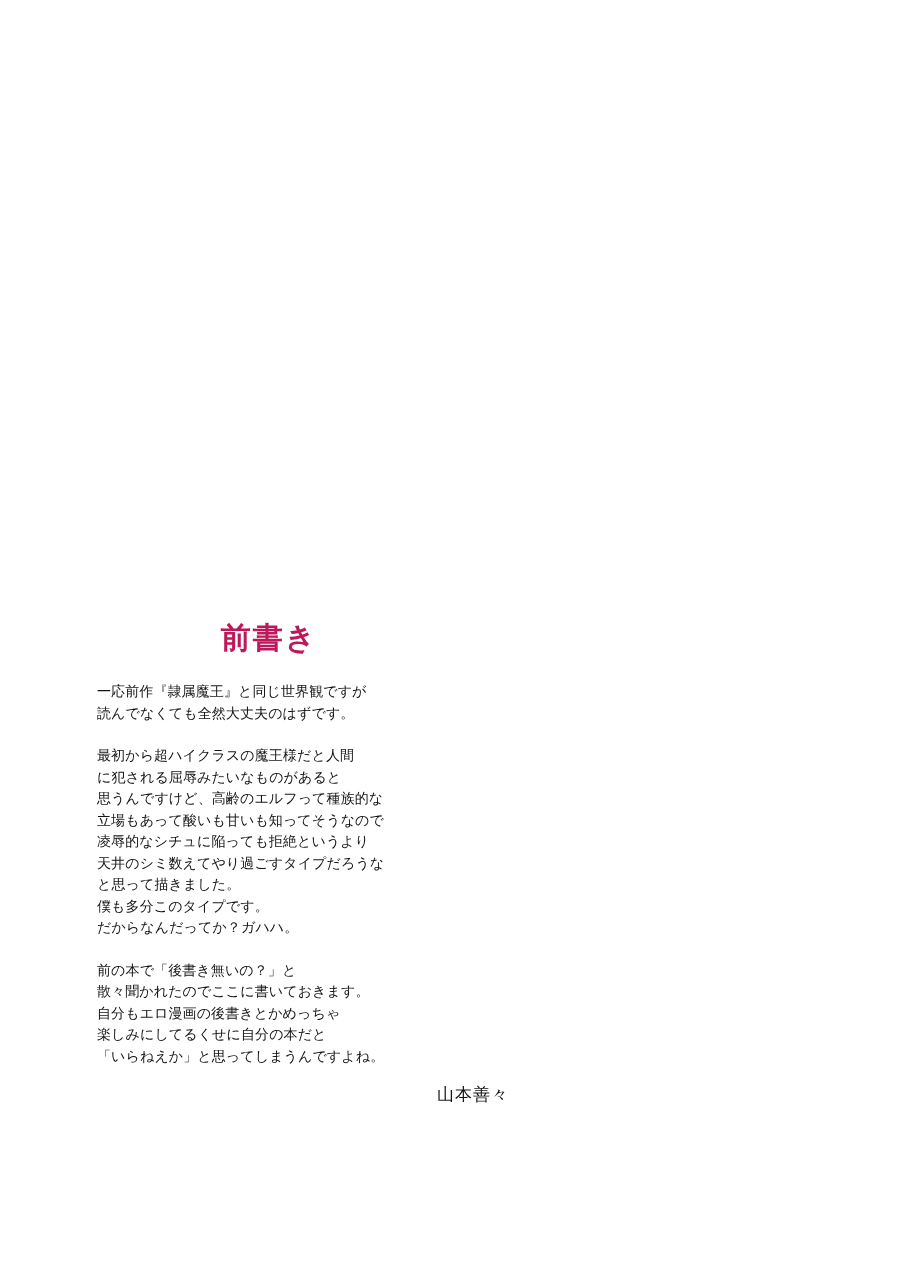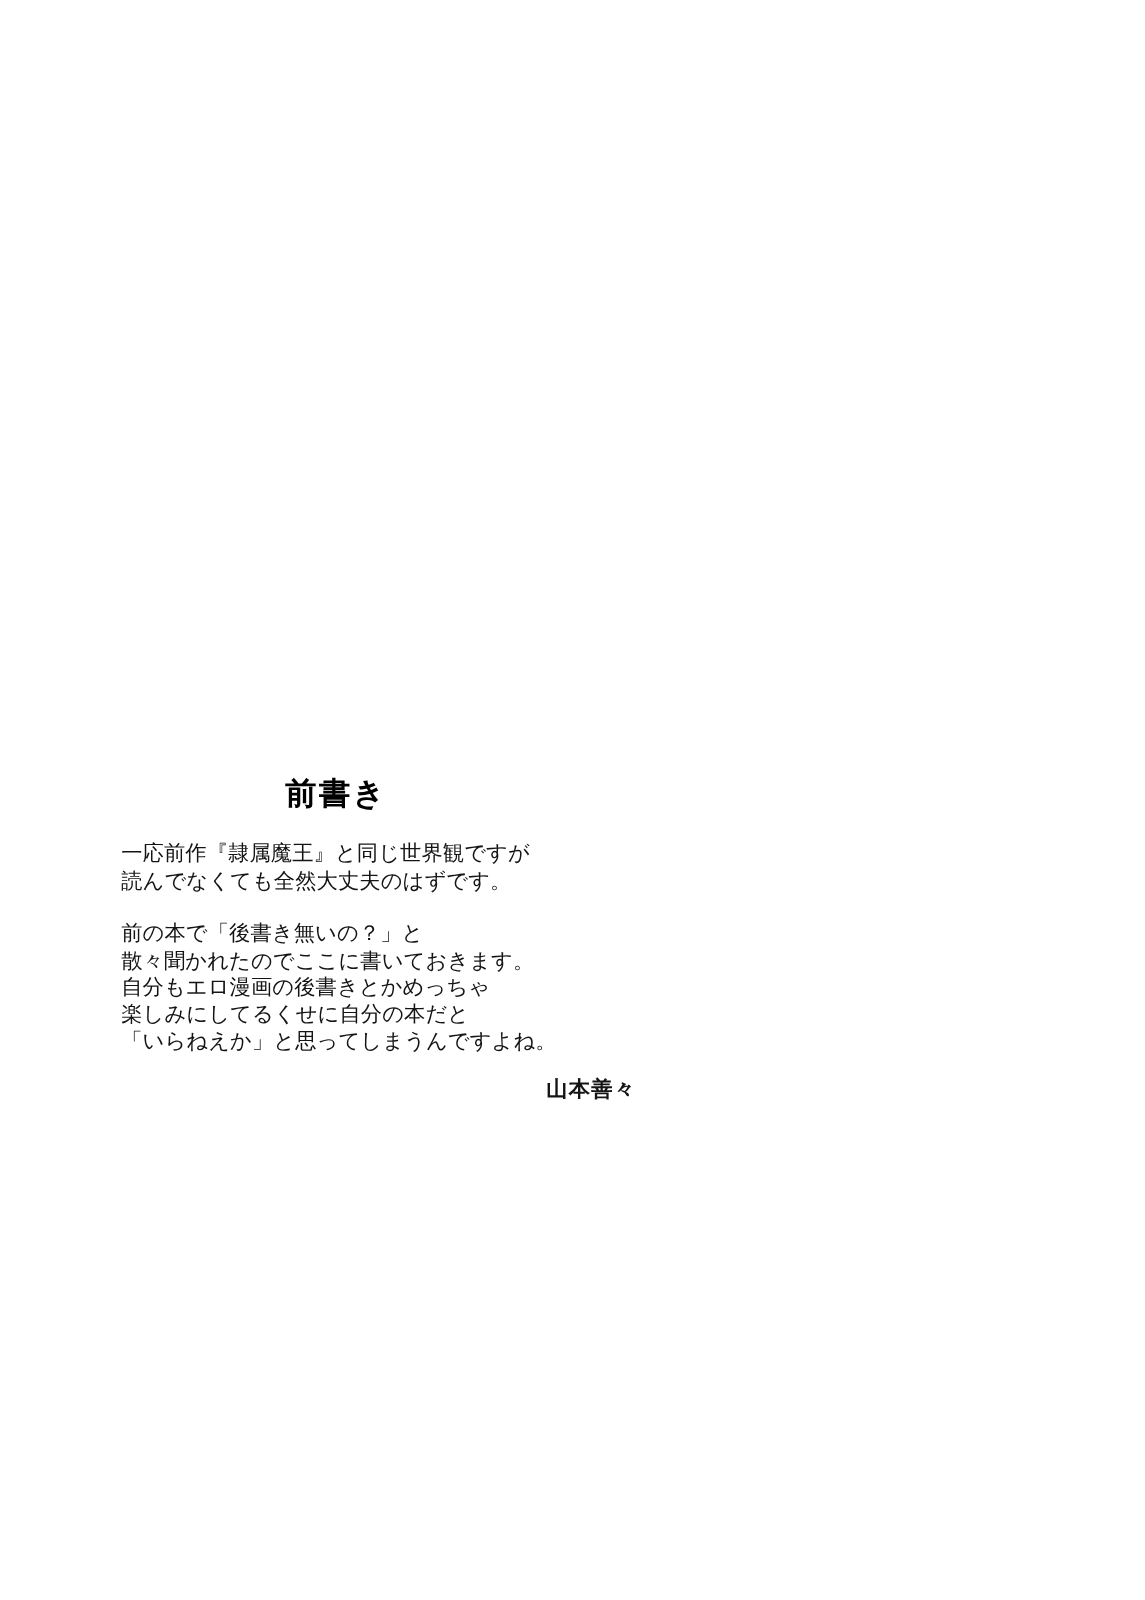--- a/index.html
+++ b/index.html
@@ -23,65 +23,74 @@
   }
 
   .afterword {
     position: absolute;
     left: 97px;
     top: 618px;
     width: 500px;
   }
 
   .heading {
-    font-size: 25px;
+    font-size: 30px;
     font-weight: 700;
     letter-spacing: 2px;
     text-align: center;
     width: 290px;
     margin: 0 0 22px 27px;
-    color: #000000;
+    color: #be185d;
   }
 
   .para {
-    font-size: 17px;
+    font-size: 14px;
     line-height: 21.5px;
     letter-spacing: 0.1px;
     color: #141414;
     margin: 0 0 21px 0;
     white-space: pre-line;
     font-weight: 500;
   }
 
   .para:last-of-type {
     margin-bottom: 16px;
   }
 
   .signature {
     margin-top: 8px;
     font-size: 17px;
     line-height: 22px;
     text-align: right;
     padding-right: 88px;
     color: #141414;
-    font-weight: 700;
+    font-weight: 400;
     letter-spacing: 1px;
   }
 </style>
 </head>
 <body>
 
 <div class="page">
   <div class="afterword">
 
     <h1 class="heading">前書き</h1>
 
     <p class="para">一応前作『隷属魔王』と同じ世界観ですが
 読んでなくても全然大丈夫のはずです。</p>
 
+    <p class="para">最初から超ハイクラスの魔王様だと人間
+に犯される屈辱みたいなものがあると
+思うんですけど、高齢のエルフって種族的な
+立場もあって酸いも甘いも知ってそうなので
+凌辱的なシチュに陥っても拒絶というより
+天井のシミ数えてやり過ごすタイプだろうな
+と思って描きました。
+僕も多分このタイプです。
+だからなんだってか？ガハハ。</p>
 
 
     <p class="para">前の本で「後書き無いの？」と
 散々聞かれたのでここに書いておきます。
 自分もエロ漫画の後書きとかめっちゃ
 楽しみにしてるくせに自分の本だと
 「いらねえか」と思ってしまうんですよね。</p>
 
     <div class="signature">山本善々</div>
 

